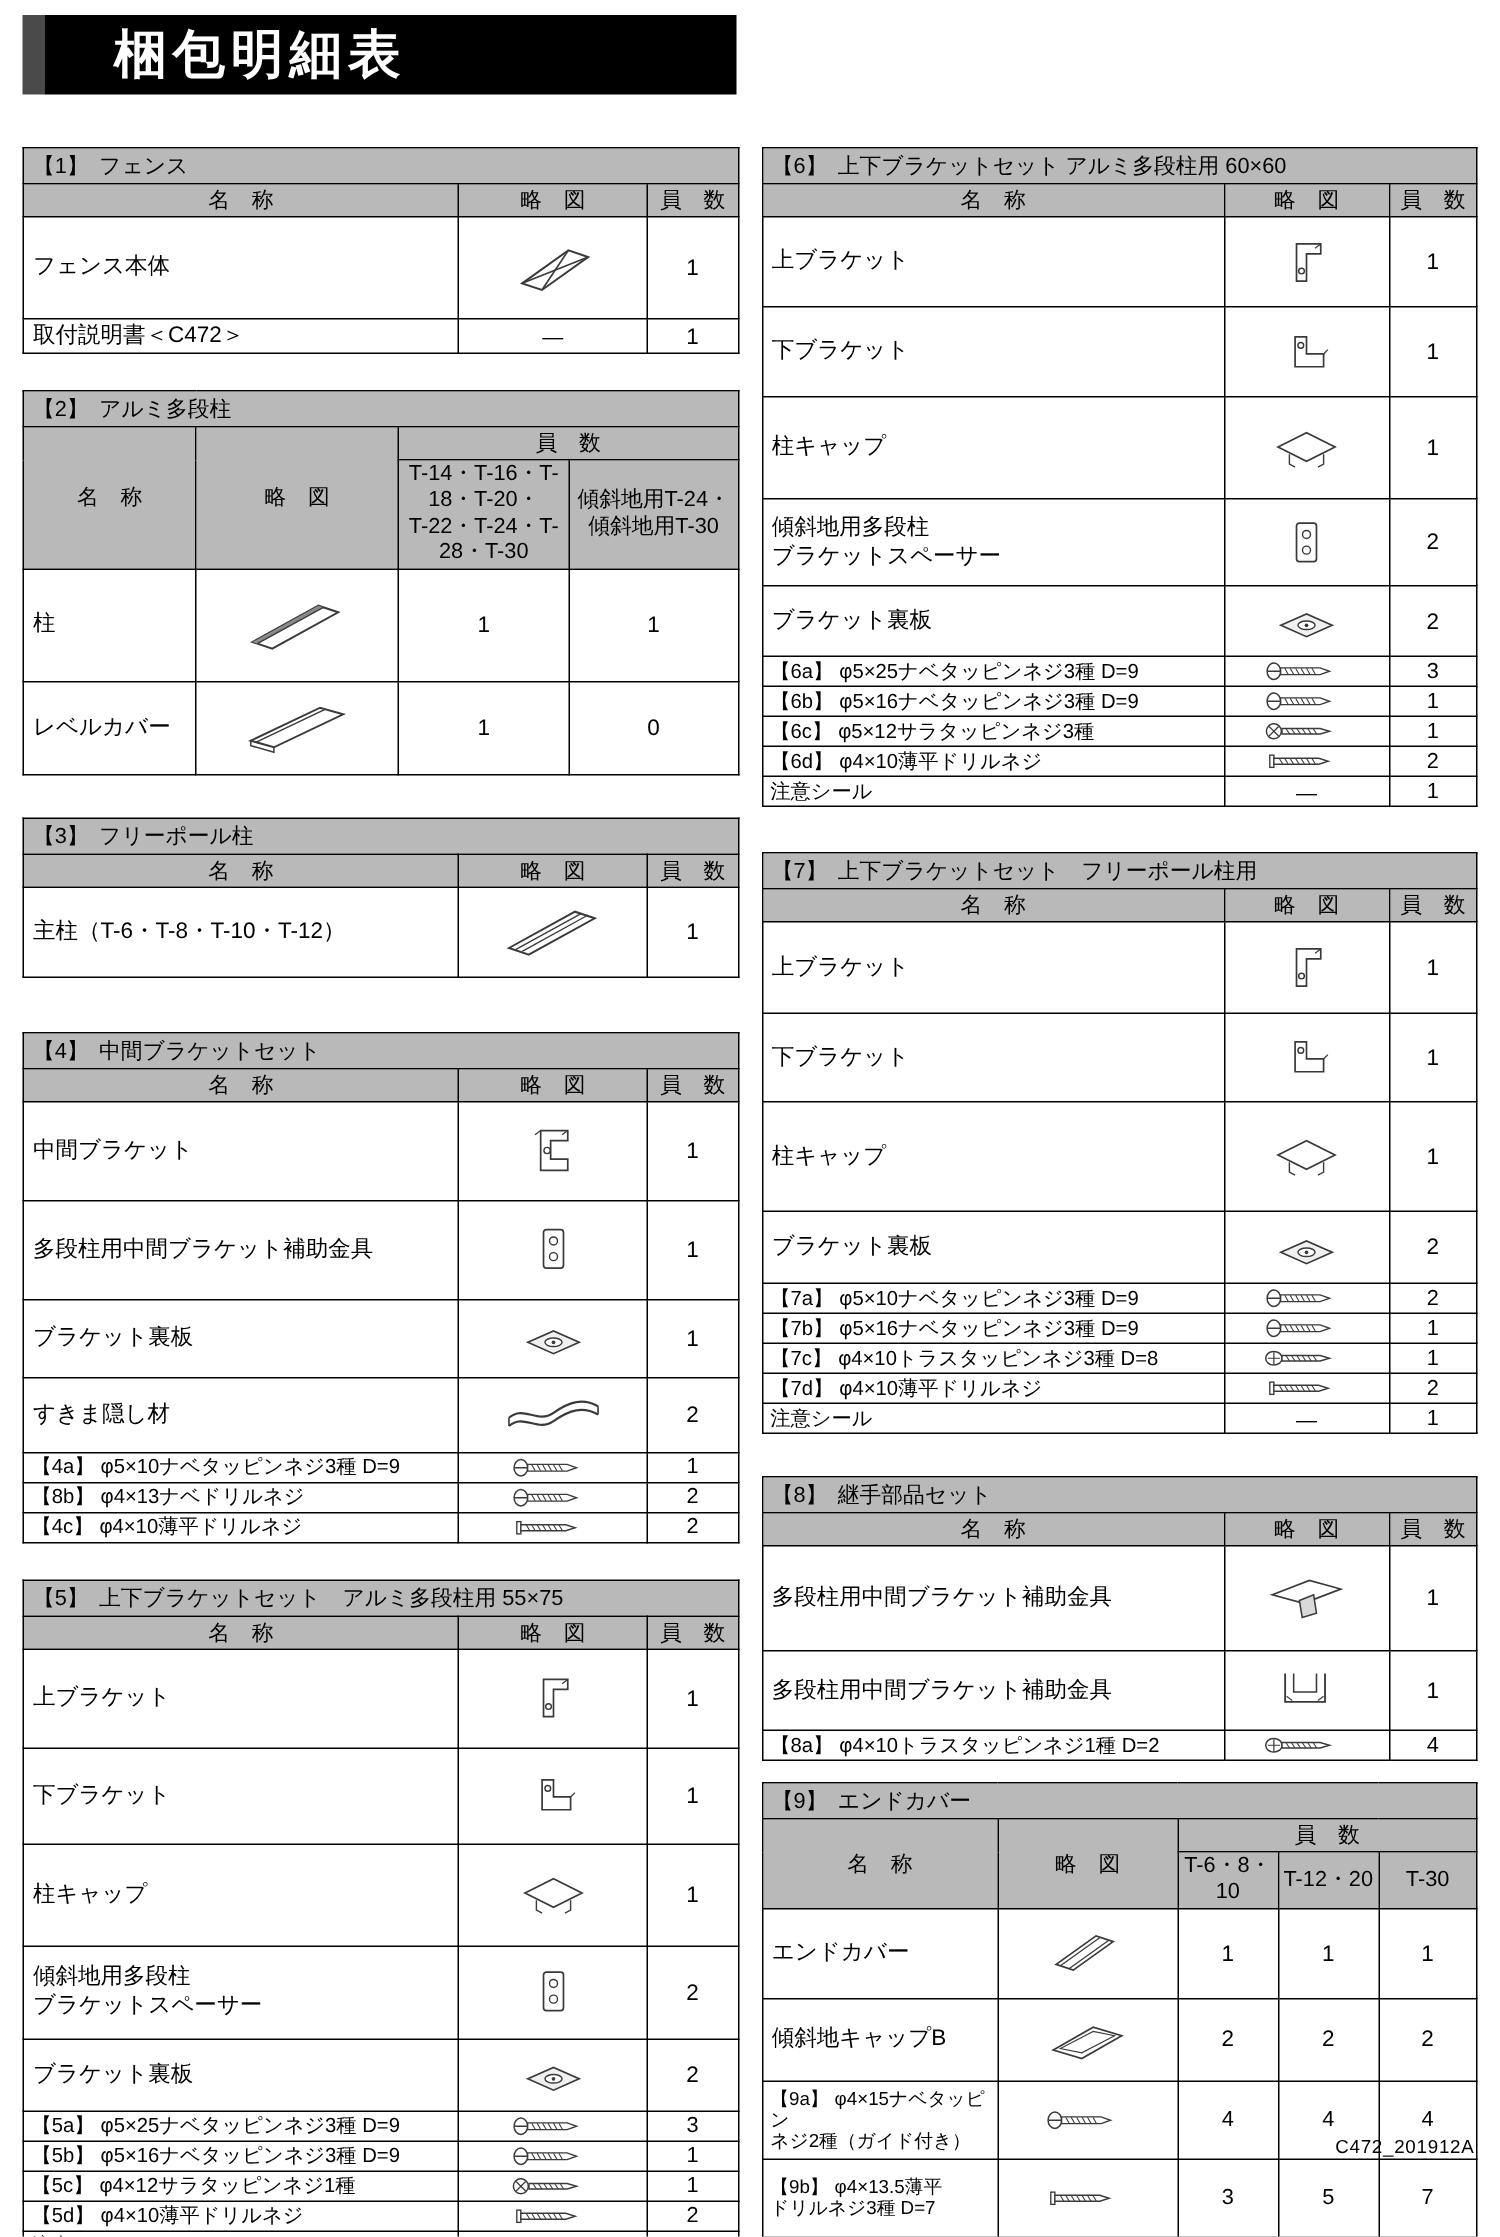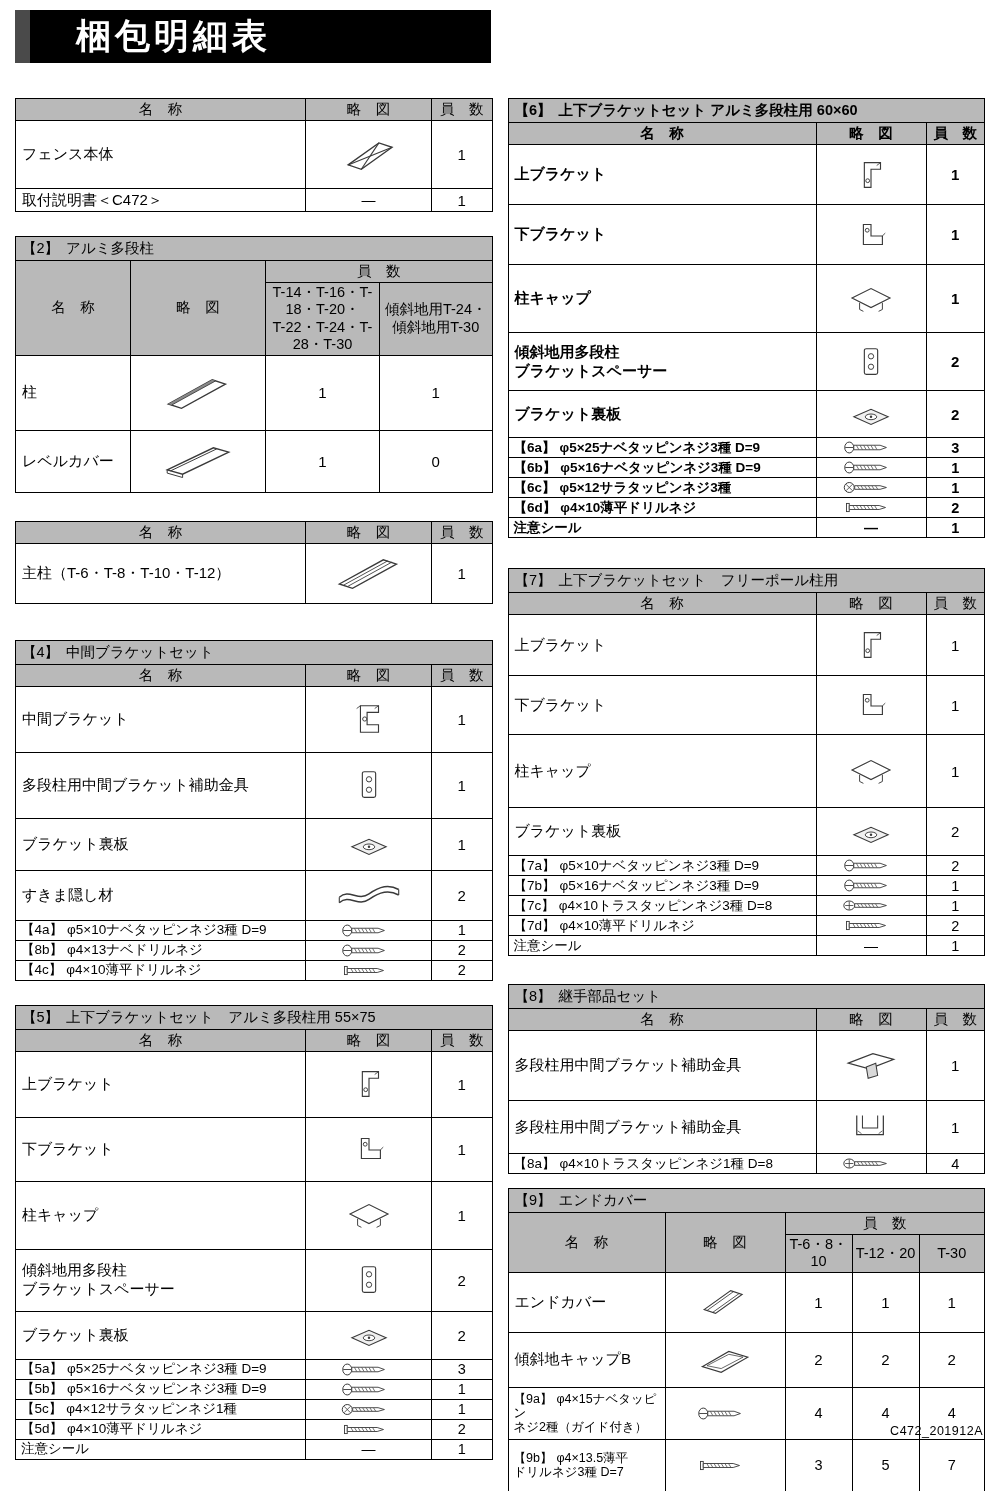--- a/index.html
+++ b/index.html
@@ -32,21 +32,21 @@
   .qt { text-align:center; font-size:15.5px; }
   .srow td { height:20px; font-size:13.5px; padding:1px 5px; }
   .srow .qt { font-size:14.5px; }
   .srow .nm { line-height:1.15; }
   .s2 td { font-size:12.5px; }
   .sid { margin-right:4px; }
   .isvg { width:90px; height:44px; display:inline-block; vertical-align:middle; }
   .isvg.med { width:76px; height:38px; }
   .ssvg { width:58px; height:15px; display:inline-block; vertical-align:middle; }
   .mb1 { margin-bottom:24px; } .mb2 { margin-bottom:28px; } .mb3 { margin-bottom:36px; }
-  .mb4 { margin-bottom:24px; } .mb6 { margin-bottom:30px;font-weight:bold; } .mb7 { margin-bottom:28px; }
+  .mb4 { margin-bottom:24px; } .mb6 { margin-bottom:30px; } .mb7 { margin-bottom:28px; }
   .mb8 { margin-bottom:14px; }
   .footer { position:absolute; right:17px; top:1424px; font-size:12.5px; letter-spacing:.5px; }
 </style>
 </head>
 <body>
 
 <svg width="0" height="0" style="position:absolute" aria-hidden="true">
 <defs>
   <symbol id="sym-fence" viewBox="0 0 64 40">
     <polygon points="13,29 41,9 53,13 25,33" fill="#fff" stroke="#3a3a3a" stroke-width="1.2"></polygon>
@@ -165,20 +165,23 @@
 
     <div class="col">
 
       <table class="tbl mb1">
         <colgroup>
             <col style="width:290px">
             <col style="width:126px">
             <col>
           </colgroup>
         <tbody>
+        <tr class="tbar" style="height:22px">
+          <td colspan="3"><span class="tid">【1】</span><span>フェンス</span></td>
+        </tr>
         <tr class="chead" style="height:20px">
           <td>名　称</td>
           <td>略　図</td>
           <td>員　数</td>
         </tr>
         <tr class="prow" style="height:68px">
           <td class="nm">フェンス本体</td>
           <td class="sk"><svg class="isvg" viewBox="0 0 64 40">
                   <use href="#sym-fence"></use>
                 </svg></td>
@@ -233,20 +236,23 @@
         </tbody>
       </table>
 
       <table class="tbl mb3">
         <colgroup>
             <col style="width:290px">
             <col style="width:126px">
             <col>
           </colgroup>
         <tbody>
+        <tr class="tbar" style="height:22px">
+          <td colspan="3"><span class="tid">【3】</span><span>フリーポール柱</span></td>
+        </tr>
         <tr class="chead" style="height:20px">
           <td>名　称</td>
           <td>略　図</td>
           <td>員　数</td>
         </tr>
         <tr class="prow" style="height:60px">
           <td class="nm">主柱（T-6・T-8・T-10・T-12）</td>
           <td class="sk"><svg class="isvg" viewBox="0 0 64 40">
                   <use href="#sym-freepole"></use>
                 </svg></td>
@@ -602,21 +608,21 @@
           <td class="qt">1</td>
         </tr>
         <tr class="prow" style="height:53px">
           <td class="nm">多段柱用中間ブラケット補助金具</td>
           <td class="sk"><svg class="isvg med" viewBox="0 0 64 40">
                   <use href="#sym-jointdown"></use>
                 </svg></td>
           <td class="qt">1</td>
         </tr>
         <tr class="srow">
-          <td class="nm"><span class="sid">【8a】</span><span>φ4×10トラスタッピンネジ1種 D=8</span></td>
+          <td class="nm"><span class="sid">【8a】</span><span>φ4×10トラスタッピンネジ1種 D=2</span></td>
           <td class="sk"><svg class="ssvg" viewBox="0 0 64 16">
                   <use href="#sym-screwtruss"></use>
                 </svg></td>
           <td class="qt">4</td>
         </tr>
         </tbody>
       </table>
 
       <table class="tbl">
         <colgroup>

